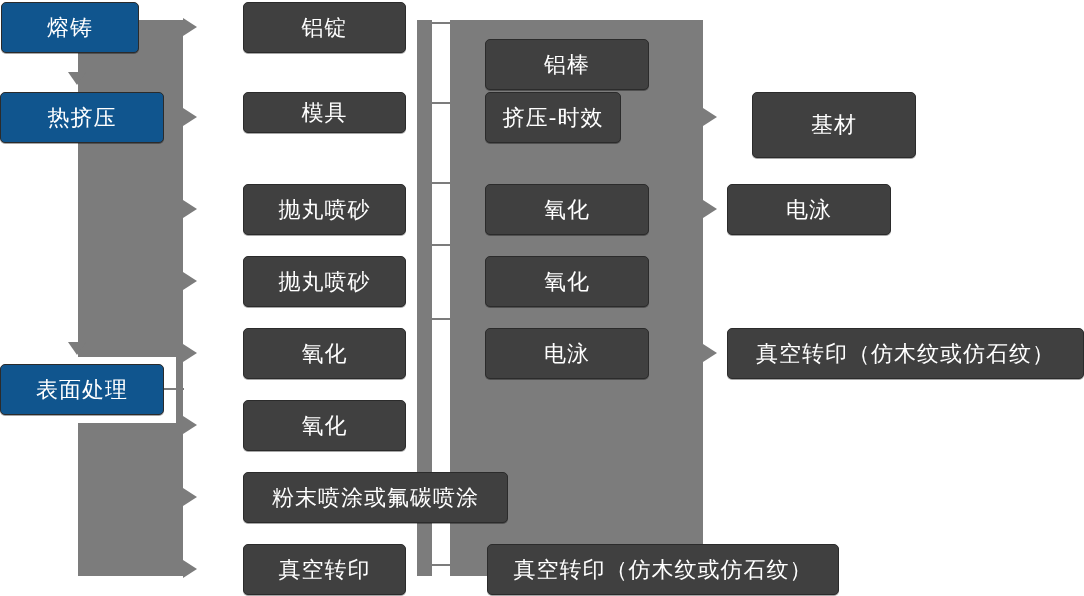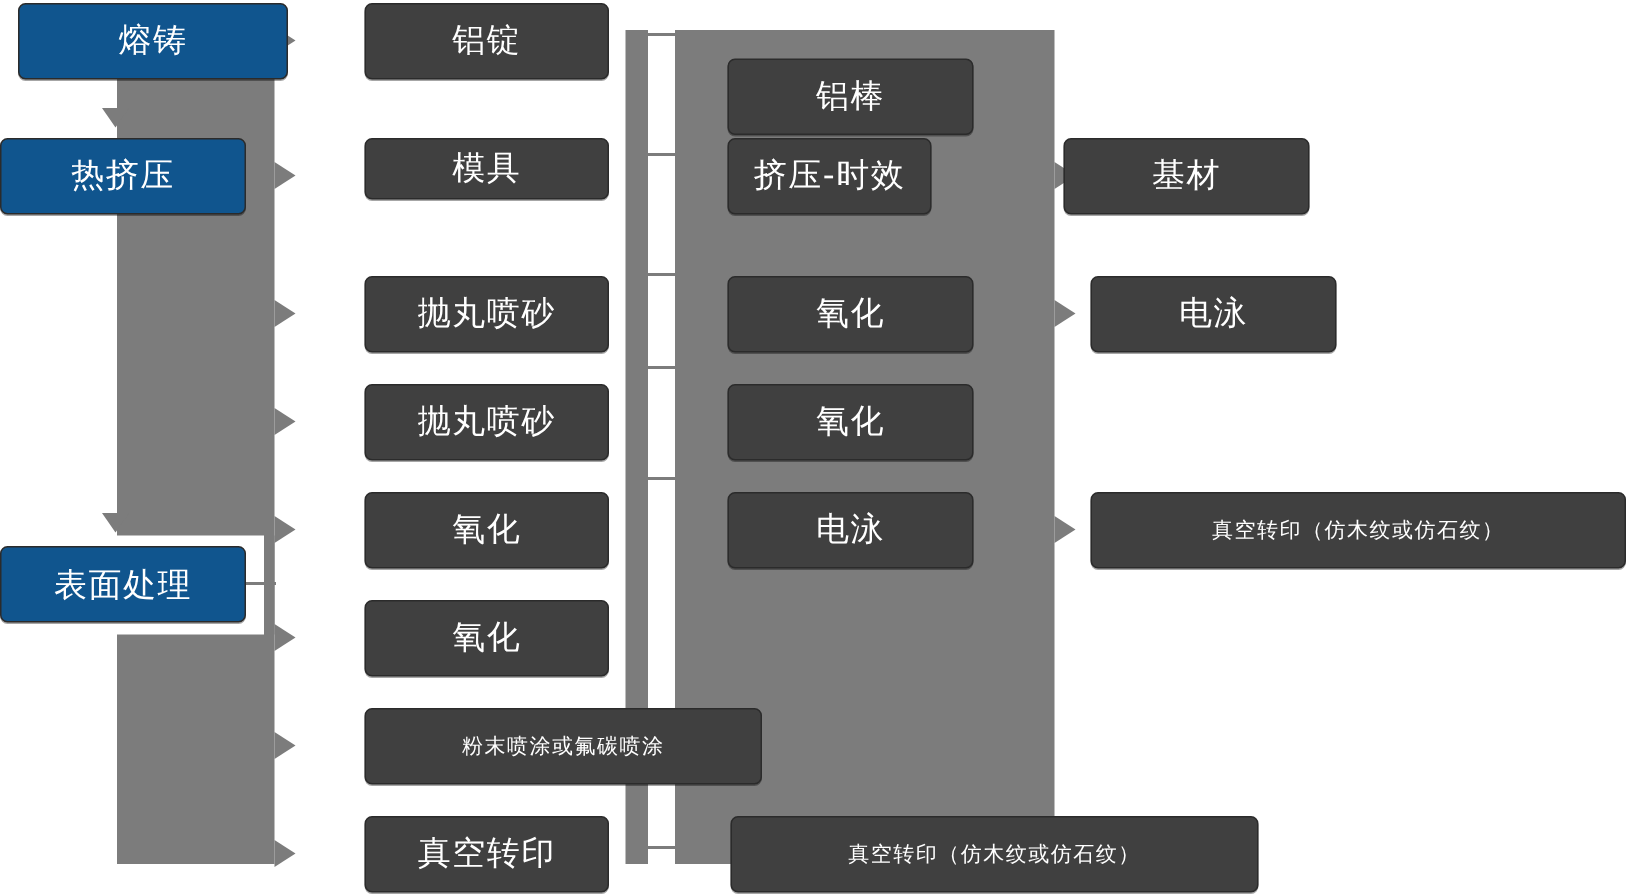--- a/index.html
+++ b/index.html
@@ -60,21 +60,21 @@
     white-space: nowrap;
     line-height: 1;
     box-shadow: 0 1px 0 rgba(0,0,0,0.35);
   }
   .box.dark  { background: #10558E; }
   .box.light { background: #404040; }
   .box .lbl {
     display: block;
     font-size: 22px;
   }
-  .box.wide  .lbl { font-size: 14px; }
+  .box.wide  .lbl { font-size: 22px; }
 </style>
 </head>
 <body>
 
 <div id="canvas">
 
   <div class="gray" style="left:78px; top:20px; width:105px; height:556px;"></div>
 
   <div class="gray-arrow-down" style="left:68px; top:72px;"></div>
   <div class="gray-arrow-down" style="left:68px; top:342px;"></div>
@@ -101,21 +101,21 @@
   <div class="thin-line" style="left:432px; top:318px; width:22px;"></div>
   <div class="thin-line" style="left:432px; top:564px; width:22px;"></div>
 
   <div class="gray" style="left:450px; top:20px; width:253px; height:556px;"></div>
 
   <div class="gray-arrow" style="left:703px; top:108px;"></div>
   <div class="gray-arrow" style="left:703px; top:200px;"></div>
   <div class="gray-arrow" style="left:703px; top:344px;"></div>
 
   <div id="boxes">
-      <div class="box dark" style="left: 12px; top: 2px; width: 180px; height: 51px;">
+      <div class="box dark" style="left: 1px; top: 2px; width: 138px; height: 51px;">
         <span class="lbl">熔铸</span>
       </div>
       <div class="box dark" style="left: 0px; top: 92px; width: 164px; height: 51px;">
         <span class="lbl">热挤压</span>
       </div>
       <div class="box dark" style="left: 0px; top: 364px; width: 164px; height: 51px; font-family: Liberation Serif, serif;">
         <span class="lbl">表面处理</span>
       </div>
       <div class="box light" style="left: 243px; top: 2px; width: 163px; height: 51px;">
         <span class="lbl">铝锭</span>
@@ -152,21 +152,21 @@
       </div>
       <div class="box light" style="left: 485px; top: 256px; width: 164px; height: 51px;">
         <span class="lbl">氧化</span>
       </div>
       <div class="box light" style="left: 485px; top: 328px; width: 164px; height: 51px;">
         <span class="lbl">电泳</span>
       </div>
       <div class="box light wide" style="left: 487px; top: 544px; width: 352px; height: 51px;">
         <span class="lbl">真空转印（仿木纹或仿石纹）</span>
       </div>
-      <div class="box light" style="left: 709px; top: 92px; width: 164px; height: 51px; justify-content: center;">
+      <div class="box light" style="left: 752px; top: 92px; width: 164px; height: 66px; justify-content: center;">
         <span class="lbl">基材</span>
       </div>
       <div class="box light" style="left: 727px; top: 184px; width: 164px; height: 51px;">
         <span class="lbl">电泳</span>
       </div>
       <div class="box light wide" style="left: 727px; top: 328px; width: 357px; height: 51px;">
         <span class="lbl">真空转印（仿木纹或仿石纹）</span>
       </div>
     </div>
 

